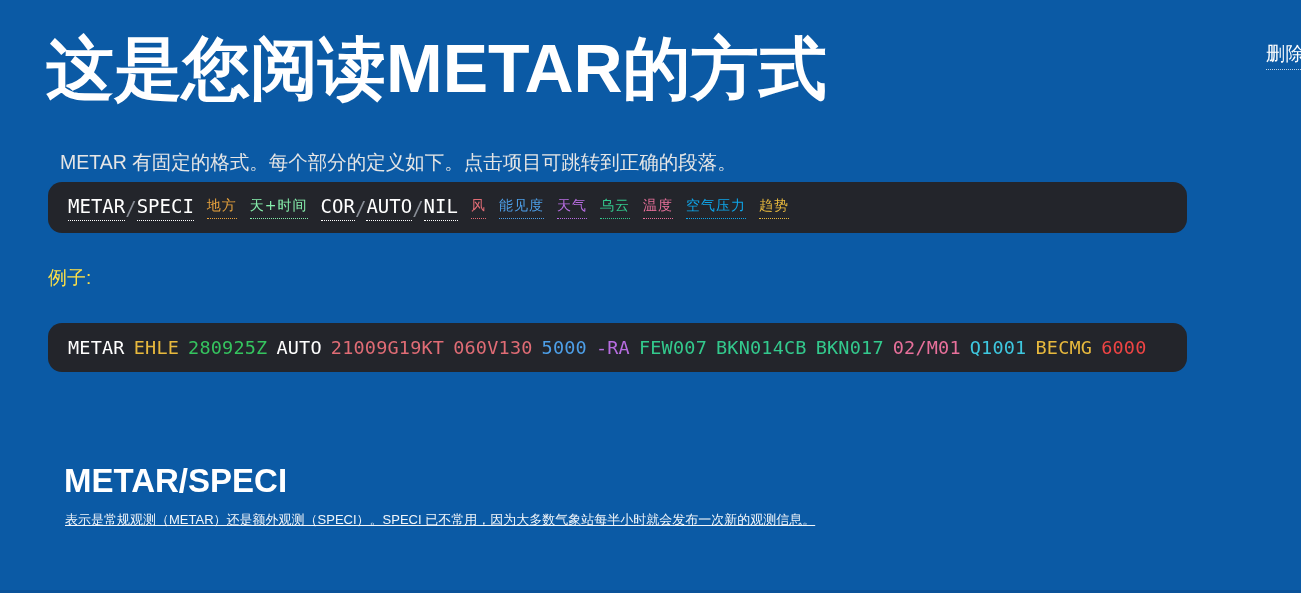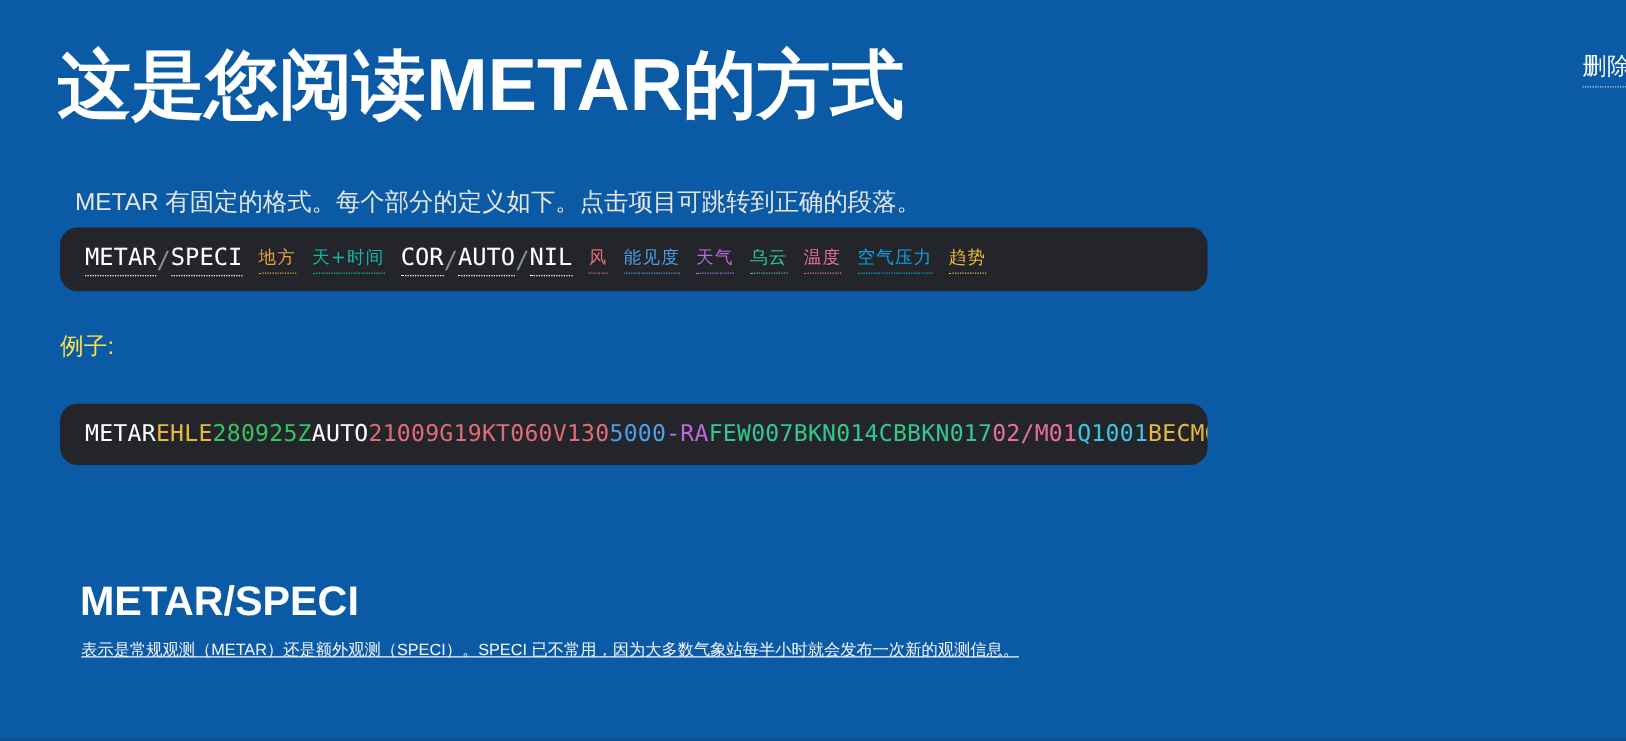--- a/index.html
+++ b/index.html
@@ -54,21 +54,21 @@
     top: 0;
     width: 1145px;
   }
 
   h1.page-title {
     margin: 0;
     padding: 0;
     position: absolute;
     left: 0;
     top: 32px;
-    font-size: 59px;
+    font-size: 68px;
     line-height: 72px;
     font-weight: 700;
     letter-spacing: 0px;
     color: #ffffff;
     white-space: nowrap;
   }
 
   p.intro {
     position: absolute;
     left: 2px;
@@ -77,21 +77,21 @@
     font-size: 19.5px;
     line-height: 30px;
     color: #e5e5e5;
     white-space: nowrap;
   }
 
   
   .codebar {
     position: absolute;
     left: 2px;
-    width: 918px;
+    width: 1139px;
     background: #23252b;
     border-radius: 14px;
     font-family: "DejaVu Sans Mono", "Liberation Mono", monospace;
     display: flex;
     align-items: center;
     overflow: hidden;
     white-space: nowrap;
   }
   .codebar.legend {
     top: 182px;
@@ -173,21 +173,21 @@
 
     <p class="intro">METAR 有固定的格式。每个部分的定义如下。点击项目可跳转到正确的段落。</p>
 
     <div class="codebar legend">
       <span class="tok cjk-no" style="color:#ffffff">METAR</span>
         <span class="sep">/</span>
         <span class="tok" style="color:#ffffff">SPECI</span>
       <span class="gap"></span>
       <span class="tok cjk" style="color:#e8a33d">地方</span>
       <span class="gap"></span>
-      <span class="tok cjk" style="color:#14b8a6">天+时间</span>
+      <span class="tok cjk" style="color:#86efac">天+时间</span>
       <span class="gap"></span>
       <span class="tok" style="color:#ffffff">COR</span>
         <span class="sep">/</span>
         <span class="tok" style="color:#ffffff">AUTO</span>
         <span class="sep">/</span>
         <span class="tok" style="color:#ffffff">NIL</span>
       <span class="gap"></span>
       <span class="tok cjk" style="color:#e06c75">风</span>
       <span class="gap"></span>
       <span class="tok cjk" style="color:#4d9fe8">能见度</span>

